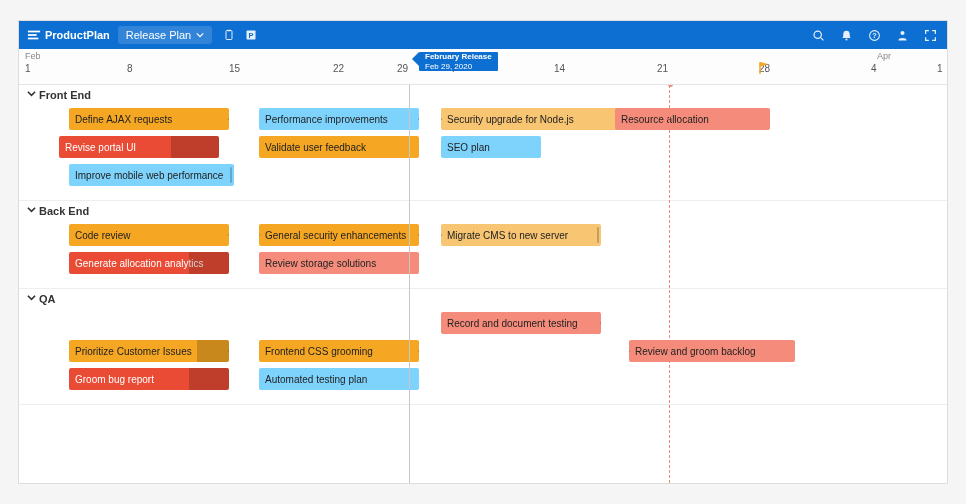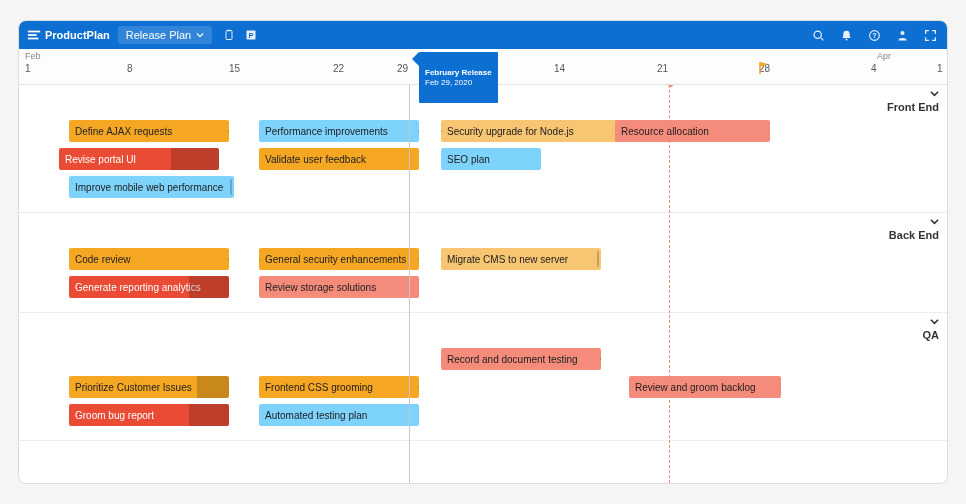--- a/index.html
+++ b/index.html
@@ -1,45 +1,45 @@
 <!DOCTYPE html>
 <html><head>
 <meta charset="utf-8">
 <style>
 * { margin: 0; padding: 0; box-sizing: border-box; }
 body { font-family: -apple-system, BlinkMacSystemFont, "Segoe UI", Arial, sans-serif; background: #fff; font-size: 11px; color: #333; }
 .app { width: 966px; height: 504px; background: #f5f5f5; padding: 20px 18px; }
-.window { width: 100%; height: 100%; background: #fff; border: 1px solid #ddd; border-radius: 8px; overflow: hidden; display: flex; flex-direction: column; position: relative; }
+.window { width: 100%; height: 100%; background: #fff; border: 1px solid #ddd; border-radius: 0; overflow: hidden; display: flex; flex-direction: column; position: relative; }
 
 
 .header { height: 28px; background: #0d6fd1; display: flex; align-items: center; padding: 0 8px; color: #fff; }
 .logo { display: flex; align-items: center; gap: 4px; font-weight: 600; font-size: 11px; margin-right: 8px; }
 .logo-icon { width: 14px; height: 14px; }
 .plan-btn { background: rgba(255,255,255,0.15); border-radius: 3px; padding: 3px 8px; display: flex; align-items: center; gap: 5px; font-size: 11px; margin-right: 8px; cursor: pointer; }
 .header-icon { width: 18px; height: 18px; display: flex; align-items: center; justify-content: center; cursor: pointer; color: #fff; opacity: 0.9; }
 .header-spacer { flex: 1; }
 .header-icons-left { display: flex; gap: 4px; }
 .header-icons-right { display: flex; gap: 10px; align-items: center; }
 
 
 .timeline-header { position: relative; height: 36px; border-bottom: 1px solid #e5e5e5; background: #fdfdfd; }
 .month-label { position: absolute; top: 2px; font-size: 9px; color: #888; }
 .date-tick { position: absolute; top: 14px; font-size: 10px; color: #555; }
-.milestone { position: absolute; top: 3px; background: #0d6fd1; color: #fff; padding: 16px 6px; font-size: 8px; line-height: 1.2; border-radius: 1px; }
+.milestone { position: absolute; top: 3px; background: #0d6fd1; color: #fff; padding: 0 6px; font-size: 8px; line-height: 1.2; border-radius: 1px; }
 .milestone::before { content:""; position:absolute; left:-7px; top:0; border-top:7px solid transparent; border-bottom:7px solid transparent; border-right:7px solid #0d6fd1; }
 .milestone-title { font-weight: 600; }
 
 
 .body { flex: 1; overflow: hidden; position: relative; }
 .vline { position: absolute; top: 0; bottom: 0; width: 1px; background: #c7c7c7; z-index: 5; }
 .vline-dash { position: absolute; top: 0; bottom: 0; width: 0; border-left: 1px dashed #f08a7b; z-index: 5; }
 .vline-dot { position: absolute; top: -3px; left: -2px; width: 5px; height: 5px; border-radius: 50%; background: #f08a7b; }
 
 .lane { border-bottom: 1px solid #eee; }
-.lane-header { display: flex; align-items: flex-end; gap: 3px; padding: 4px 8px; font-weight: 700; font-size: 11px; cursor: pointer; flex-direction: column; }
+.lane-header { display: flex; align-items: flex-start; gap: 3px; padding: 4px 8px; font-weight: 700; font-size: 11px; cursor: pointer; }
 .lane-header svg { width: 9px; height: 9px; }
 .lane-rows { position: relative; padding: 3px 0 8px 0; }
 .row { position: relative; height: 24px; margin-bottom: 4px; }
 
 .bar { position: absolute; height: 22px; border-radius: 2px; display: flex; align-items: center; padding: 0 6px; font-size: 10px; color: #222; overflow: hidden; cursor: pointer; }
 .bar.orange { background: #f5a623; text-align: right; }
 .bar.red { background: #e94b35; color:#fff; }
 .bar.teal { background: #7dd3fc; }
 .bar.salmon { background: #f58b7b; }
 .bar.lorange { background: #f8c572; }
@@ -212,21 +212,21 @@
                 <div class="link-l">⊷</div>
               </div>
               <div class="bar lorange" style="left: 422px; width: 160px;">
                 <span>Migrate CMS to new server</span>
                 <div class="link-l">⊷</div>
                 <div class="handle"></div>
               </div>
             </div>
             <div class="row">
               <div class="bar red" style="left: 50px; width: 160px;">
-                <span>Generate reporting analytics</span>
+                <span>Generate allocation analytics</span>
                 <div class="prog" style="width: 25%;"></div>
               </div>
               <div class="bar salmon" style="left: 240px; width: 160px;">
                 <span>Review storage solutions</span>
               </div>
             </div>
           </div>
         </div>
         <div class="lane">
           <div class="lane-header">
@@ -245,21 +245,21 @@
             <div class="row">
               <div class="bar orange" style="left: 50px; width: 160px;">
                 <span>Prioritize Customer Issues</span>
                 <div class="prog" style="width: 20%;"></div>
                 <div class="link">⊶</div>
               </div>
               <div class="bar orange" style="left: 240px; width: 160px;">
                 <span>Frontend CSS grooming</span>
                 <div class="link">⊶</div>
               </div>
-              <div class="bar salmon" style="left: 610px; width: 152px;">
+              <div class="bar salmon" style="left: 610px; width: 166px;">
                 <span>Review and groom backlog</span>
                 <div class="link-l">⊷</div>
               </div>
             </div>
             <div class="row">
               <div class="bar red" style="left: 50px; width: 160px; align-items: center;">
                 <span>Groom bug report</span>
                 <div class="prog" style="width: 25%;"></div>
               </div>
               <div class="bar teal" style="left: 240px; width: 160px;">

